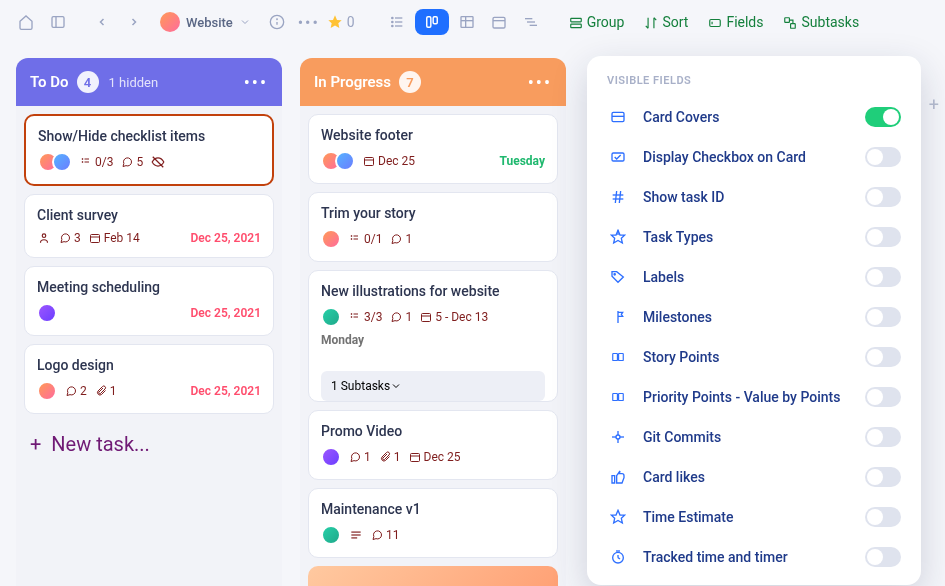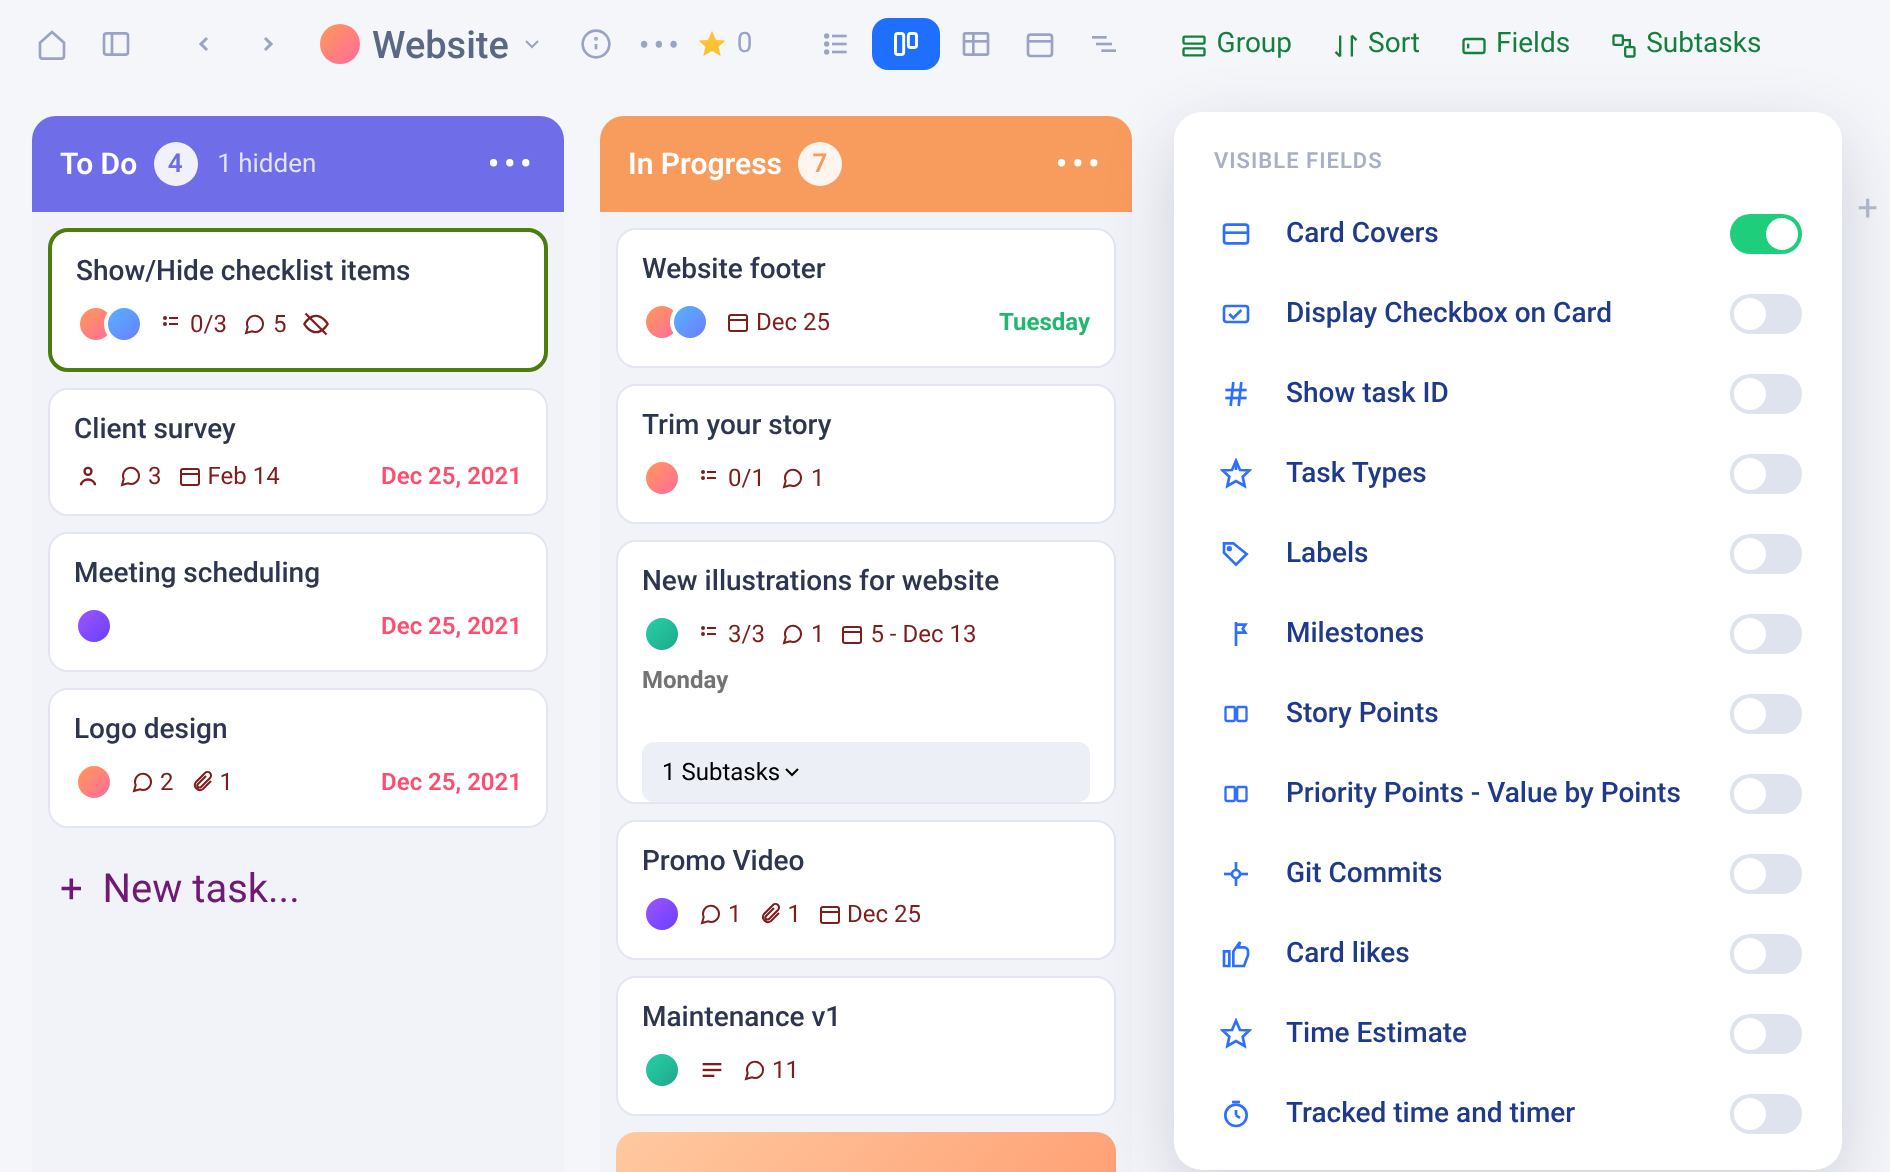--- a/index.html
+++ b/index.html
@@ -3,41 +3,41 @@
 <meta charset="utf-8">
 <style>
 * { margin:0; padding:0; box-sizing:border-box; font-family:-apple-system,BlinkMacSystemFont,"Segoe UI",Roboto,sans-serif; }
 body { background:#f5f6fa; width:945px; height:586px; overflow:hidden; position:relative; }
 
 .toolbar { height:44px; display:flex; align-items:center; padding:0 12px; gap:4px; background:#f5f6fa; }
 .tb-btn { width:28px; height:28px; display:flex; align-items:center; justify-content:center; border-radius:6px; color:#9aa4c2; cursor:pointer; }
 .tb-sep { width:8px; }
 .project-chip { display:flex; align-items:center; gap:6px; padding:4px 8px; border-radius:6px; cursor:pointer; }
 .avatar-sm { width:20px; height:20px; border-radius:50%; background:linear-gradient(135deg,#ff9a56,#ff6b9d); }
-.project-name { color:#5a6785; font-size:19px; font-weight:500; }
+.project-name { color:#5a6785; font-size:13px; font-weight:500; }
 .star-count { display:flex; align-items:center; gap:4px; color:#9aa4c2; font-size:14px; }
 .tb-text-btn { display:flex; align-items:flex-end; gap:4px; padding:4px 8px; border-radius:6px; color:#15803d; font-size:14px; cursor:pointer; }
 .view-btn-active { width:34px; height:26px; background:#1f6fff; border-radius:8px; display:flex; align-items:center; justify-content:center; color:#fff; }
 
 .board { display:flex; gap:18px; padding:14px 16px; }
 
 .column { width:266px; background:#f2f3f8; border-radius:12px; display:flex; flex-direction:column; }
 .col-header { height:48px; padding:0 14px; display:flex; align-items:center; border-radius:12px 12px 0 0; }
 .col-header.purple { background:#6f6ee8; }
 .col-header.orange { background:#f89c5e; }
 .col-title { color:#fff; font-size:15px; font-weight:600; }
 .col-count { background:rgba(255,255,255,0.9); color:inherit; min-width:22px; height:22px; border-radius:11px; display:flex; align-items:center; justify-content:center; font-size:13px; font-weight:600; margin-left:8px; }
 .col-count.purple-txt { color:#6f6ee8; }
 .col-count.orange-txt { color:#f89c5e; }
 .col-hidden { color:rgba(255,255,255,0.8); font-size:13px; margin-left:10px; }
 .col-menu { margin-left:auto; color:#fff; font-size:18px; cursor:pointer; letter-spacing:2px; }
 
 .cards { padding:8px; display:flex; flex-direction:column; gap:8px; }
 .card { background:#fff; border:1px solid #e3e6f0; border-radius:10px; padding:12px; cursor:pointer; }
-.card.selected { border:2px solid #4d7c0f; }
+.card.selected { border:2px solid #c2410c; }
 .card-title { color:#2d3550; font-size:14px; font-weight:500; margin-bottom:8px; }
 .card-meta { display:flex; align-items:center; gap:8px; flex-wrap:wrap; }
 .meta-item { display:flex; align-items:center; gap:3px; color:#7f1d1d; font-size:12px; }
 .meta-right { margin-left:auto; color:#ff4d6d; font-size:12px; font-weight:600; }
 .meta-right.green { color:#1fb86e; font-weight:700; }
 .meta-below { color:#737373; font-size:12px; font-weight:700; margin-top:6px; }
 .avatar-xs { width:20px; height:20px; border-radius:50%; display:inline-block; background:linear-gradient(135deg,#ff9a56,#ff6b9d); border:2px solid #fff; }
 .avatar-xs.blue { background:linear-gradient(135deg,#56b3ff,#6b7dff); }
 .avatar-xs.teal { background:linear-gradient(135deg,#26d0a8,#1fa88a); }
 .avatar-xs.plum { background:linear-gradient(135deg,#9c56ff,#6b3eff); }

